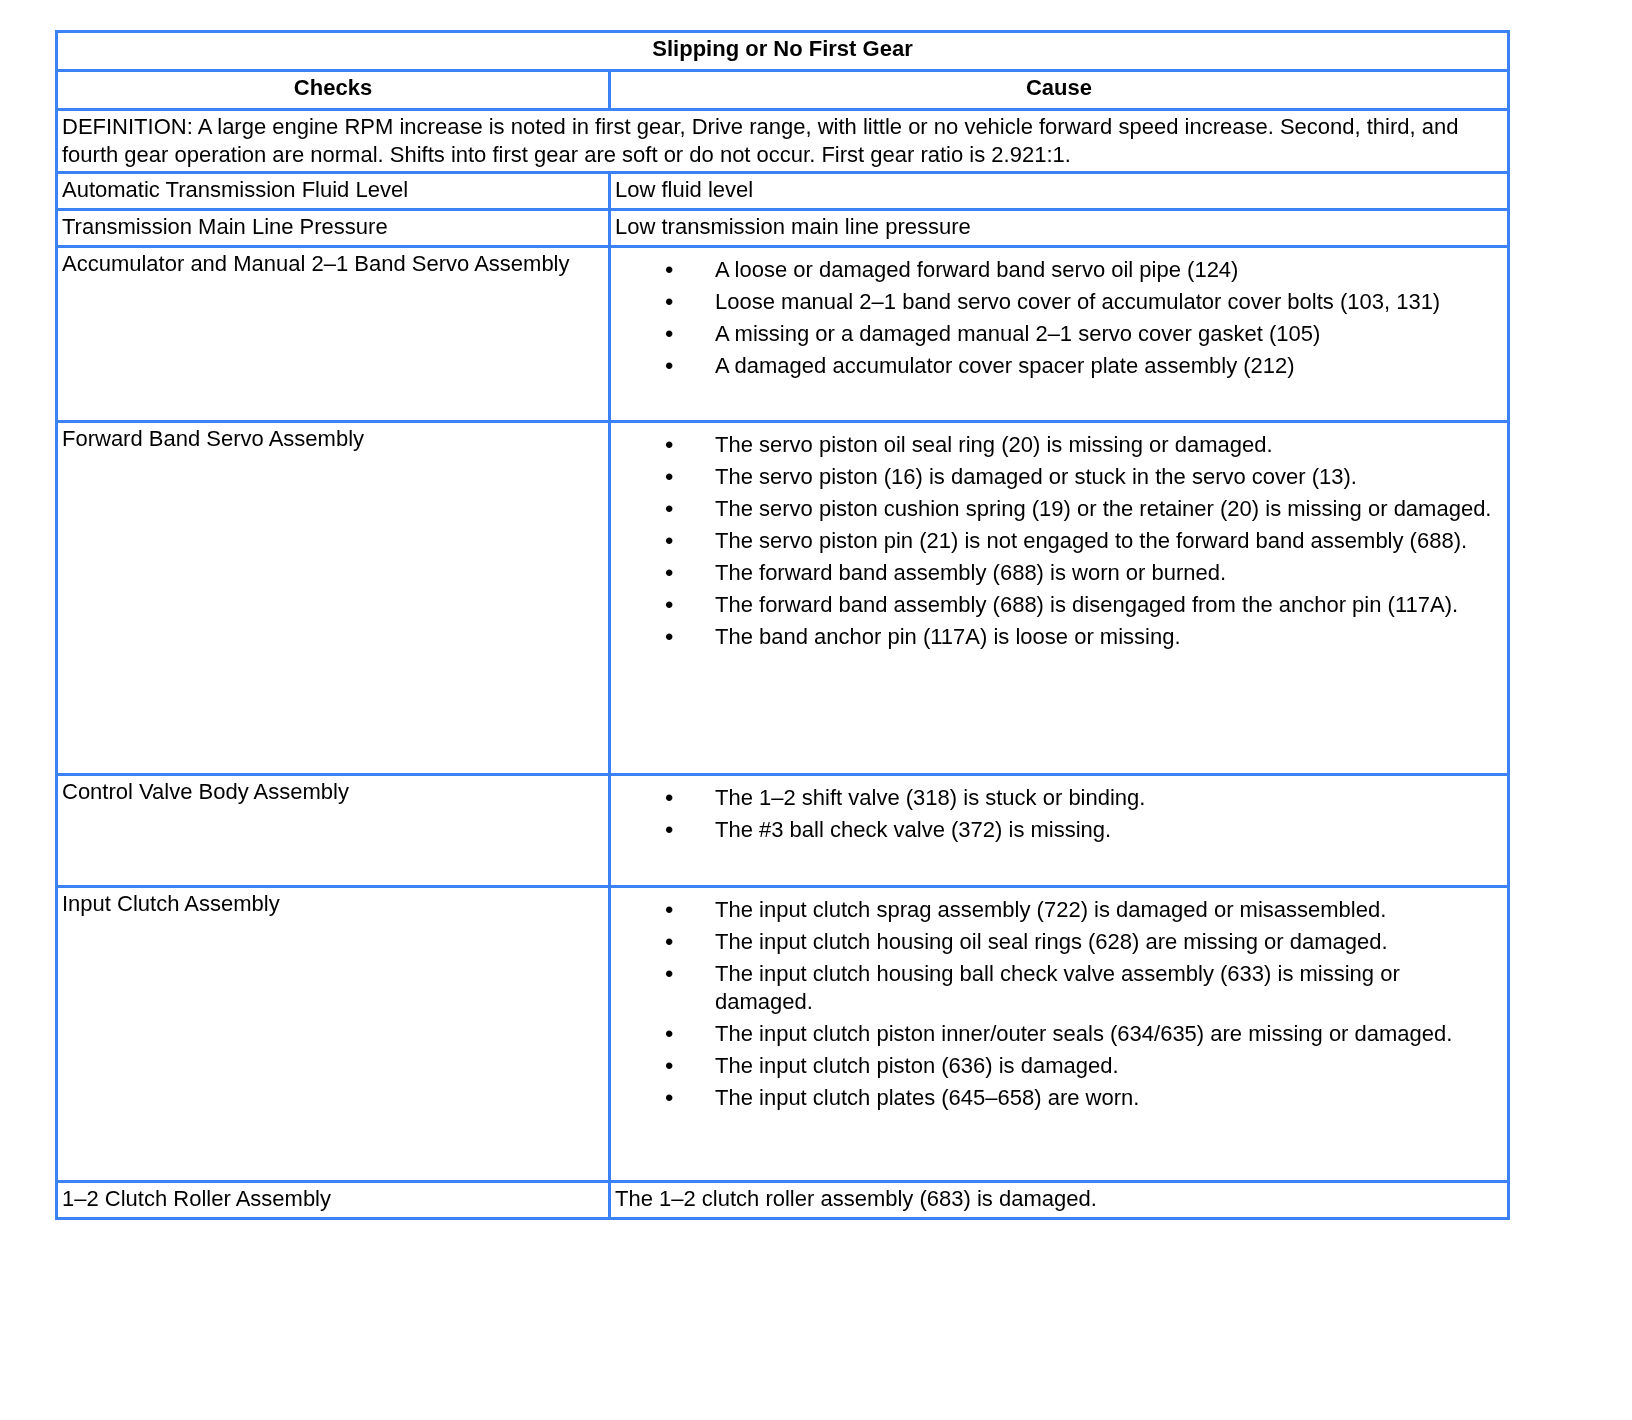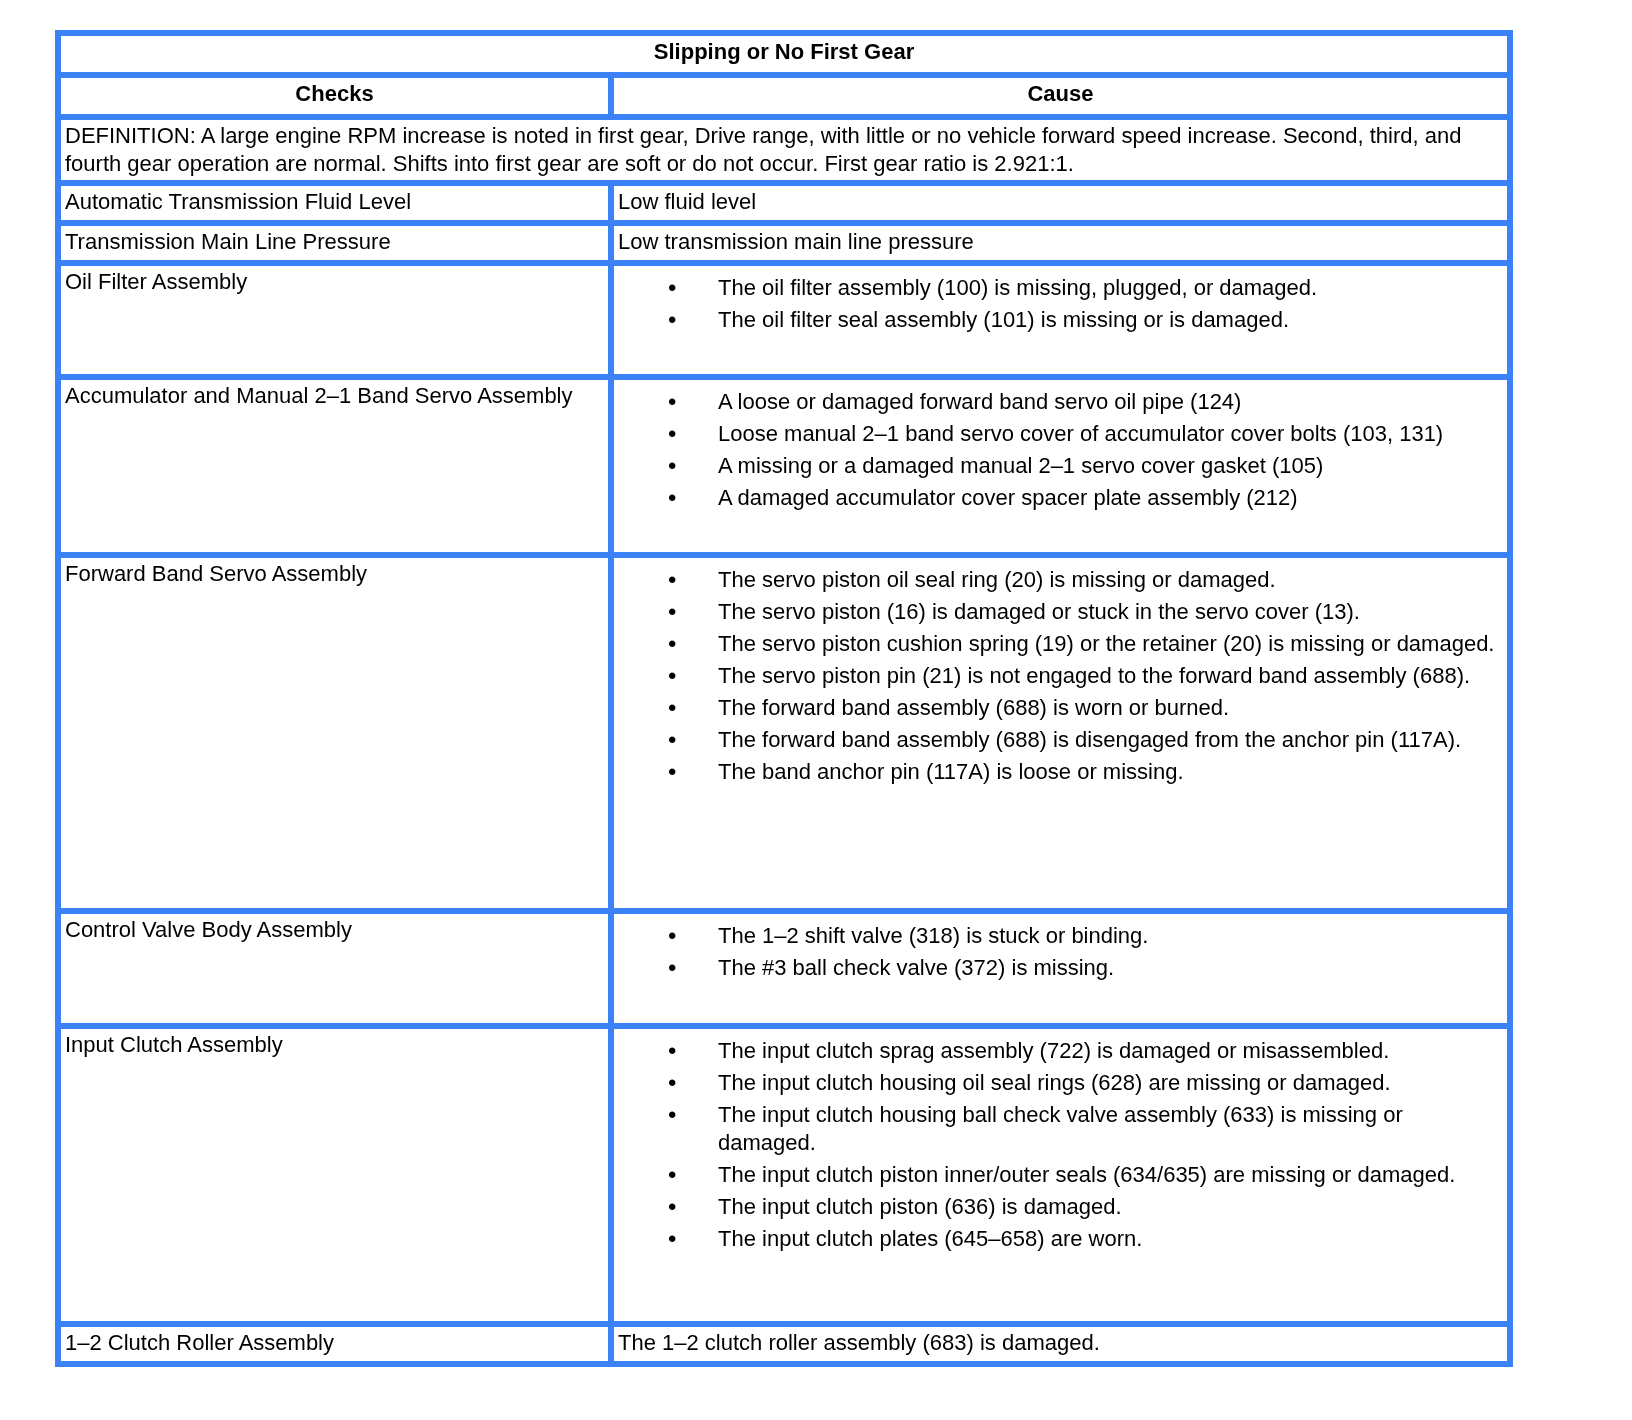--- a/index.html
+++ b/index.html
@@ -9,21 +9,21 @@
     }
     table.diag {
       position: absolute; left: 55px; top: 30px;
       width: 1452px;
       border-collapse: collapse;
       table-layout: fixed;
       font-size: 22px;
       line-height: 28px;
     }
     table.diag td, table.diag th {
-      border: 6px solid #3b82f6;
+      border: 3px solid #3b82f6;
       vertical-align: top;
       padding: 2px 4px 2px 4px;
     }
     col.c1 { width: 553px; }
     col.c2 { width: 899px; }
     .title-cell { text-align: center; font-weight: bold; height: 32px; padding-top: 4px; }
     .head-cell { text-align: center; font-weight: bold; height: 32px; padding-top: 4px; margin-left: 31px; }
     .def-cell { padding-top: 6px; padding-bottom: 4px; }
     .simple td { height: 30px; }
     ul.causes { margin: 0; padding: 6px 0 0 0; list-style: none; }
@@ -57,29 +57,20 @@
   <tr>
     <td colspan="2" class="def-cell">DEFINITION: A large engine RPM increase is noted in first gear, Drive range, with little or no vehicle forward speed increase. Second, third, and fourth gear operation are normal. Shifts into first gear are soft or do not occur. First gear ratio is 2.921:1.</td>
   </tr>
   <tr class="simple">
     <td>Automatic Transmission Fluid Level</td>
     <td>Low fluid level</td>
   </tr>
   <tr class="simple">
     <td>Transmission Main Line Pressure</td>
     <td>Low transmission main line pressure</td>
-  </tr>
-  <tr class="h-oil">
-    <td>Oil Filter Assembly</td>
-    <td>
-      <ul class="causes">
-        <li>The oil filter assembly (100) is missing, plugged, or damaged.</li>
-        <li>The oil filter seal assembly (101) is missing or is damaged.</li>
-      </ul>
-    </td>
   </tr>
   <tr class="h-acc">
     <td>Accumulator and Manual 2–1 Band Servo Assembly</td>
     <td>
       <ul class="causes">
         <li>A loose or damaged forward band servo oil pipe (124)</li>
         <li>Loose manual 2–1 band servo cover of accumulator cover bolts (103, 131)</li>
         <li>A missing or a damaged manual 2–1 servo cover gasket (105)</li>
         <li>A damaged accumulator cover spacer plate assembly (212)</li>
       </ul>

